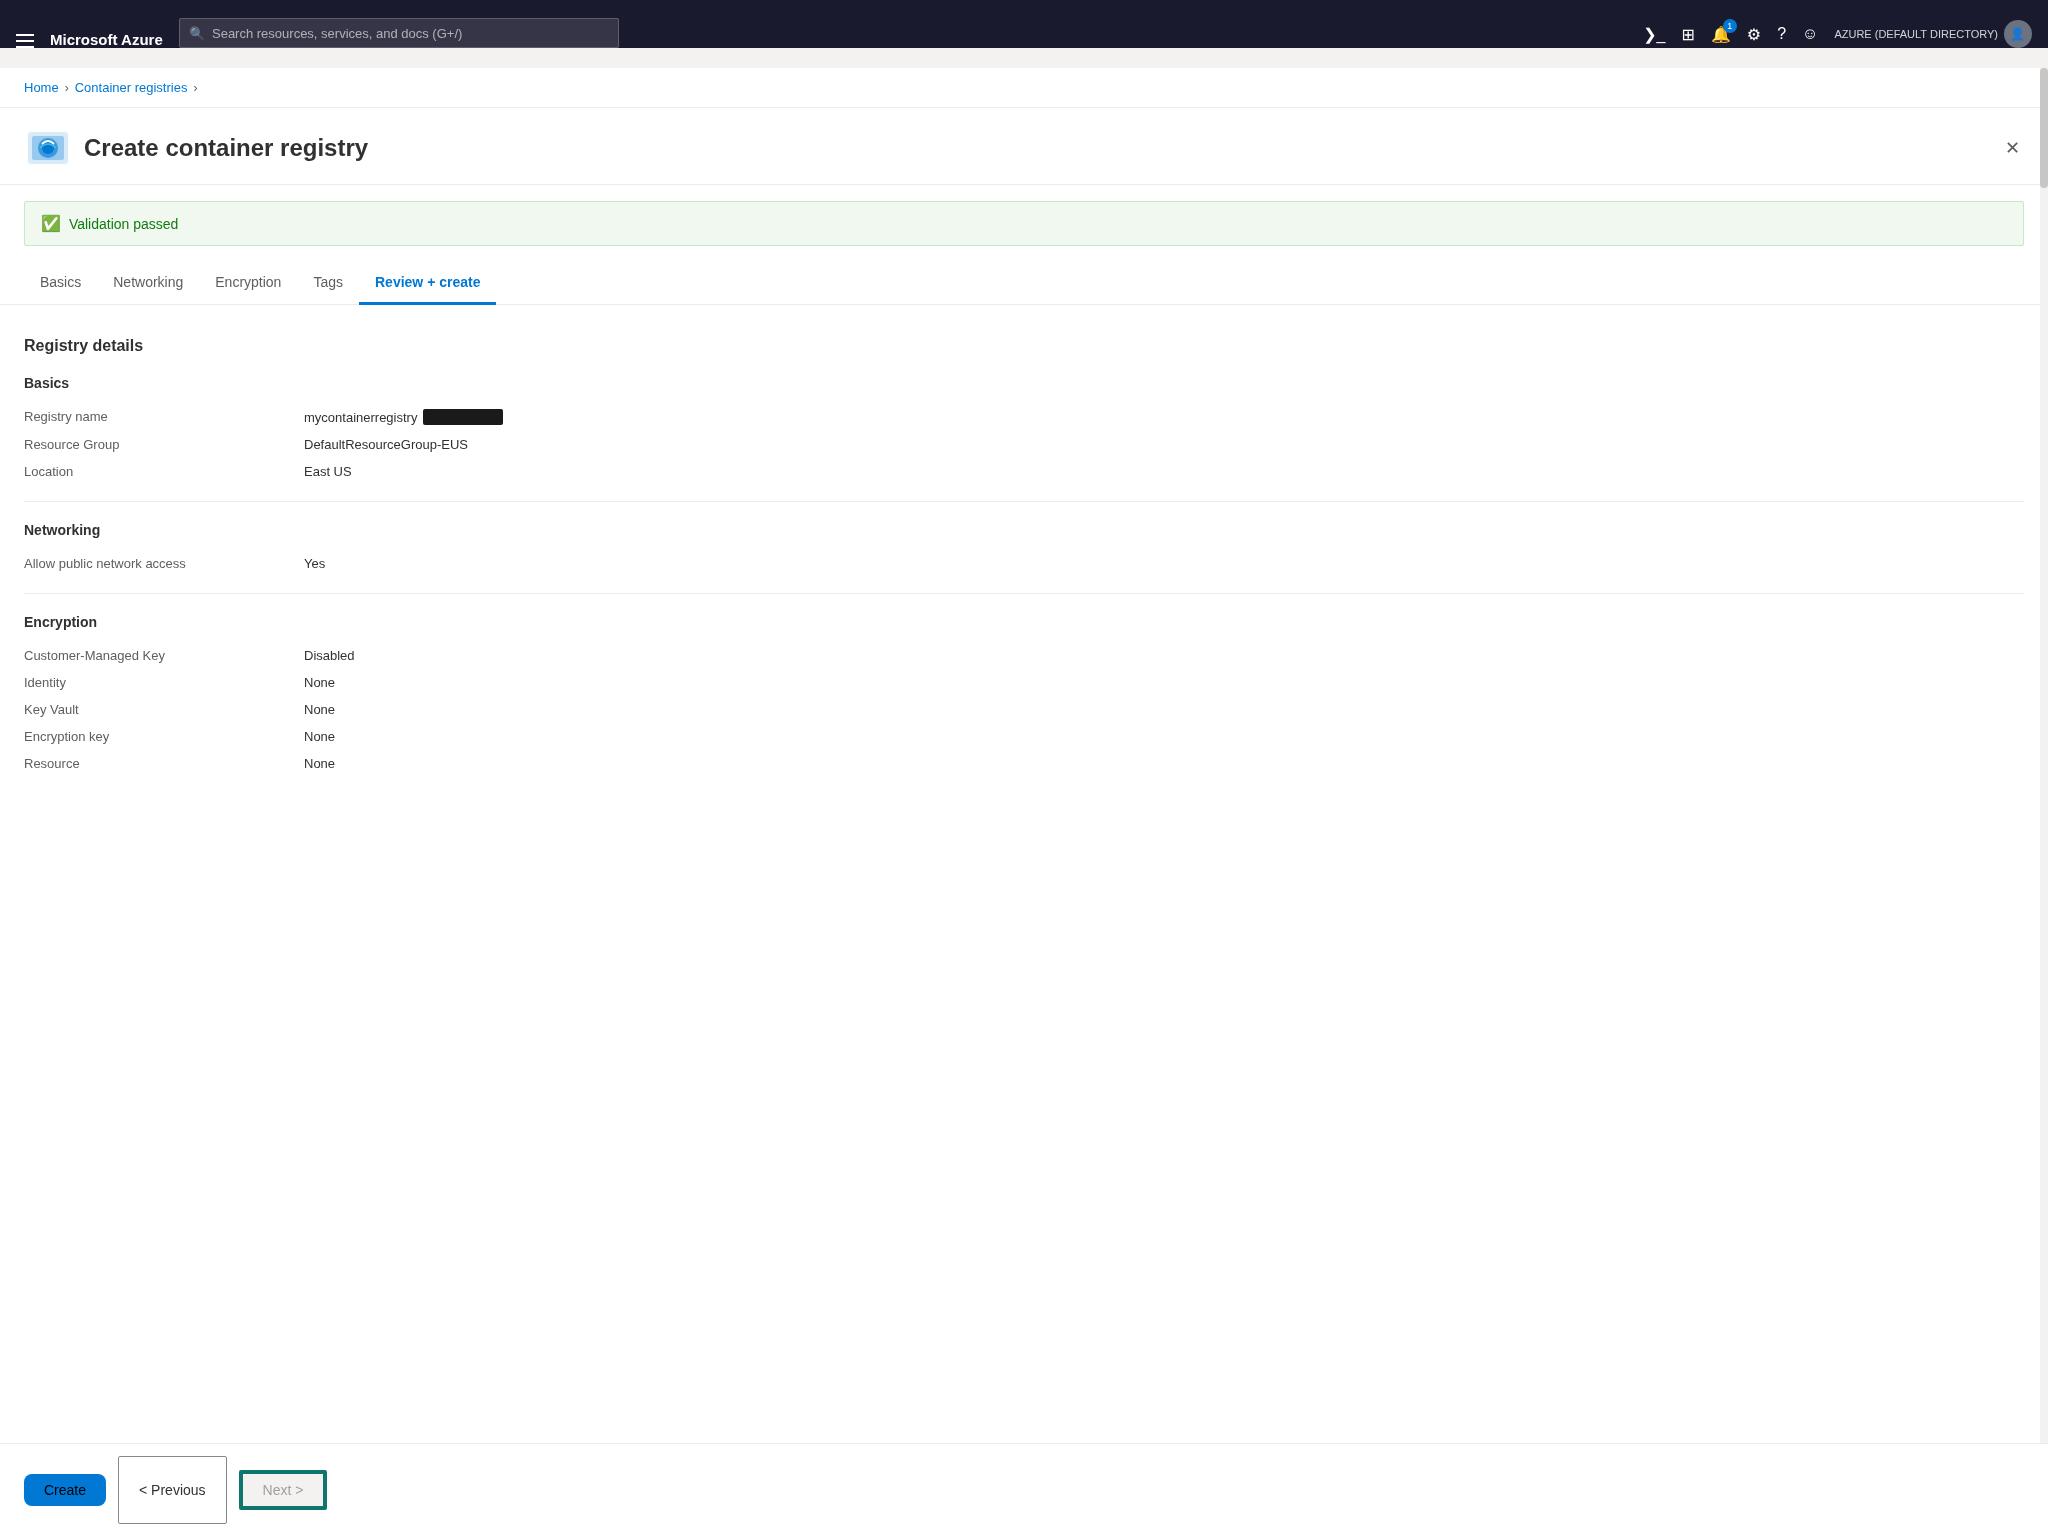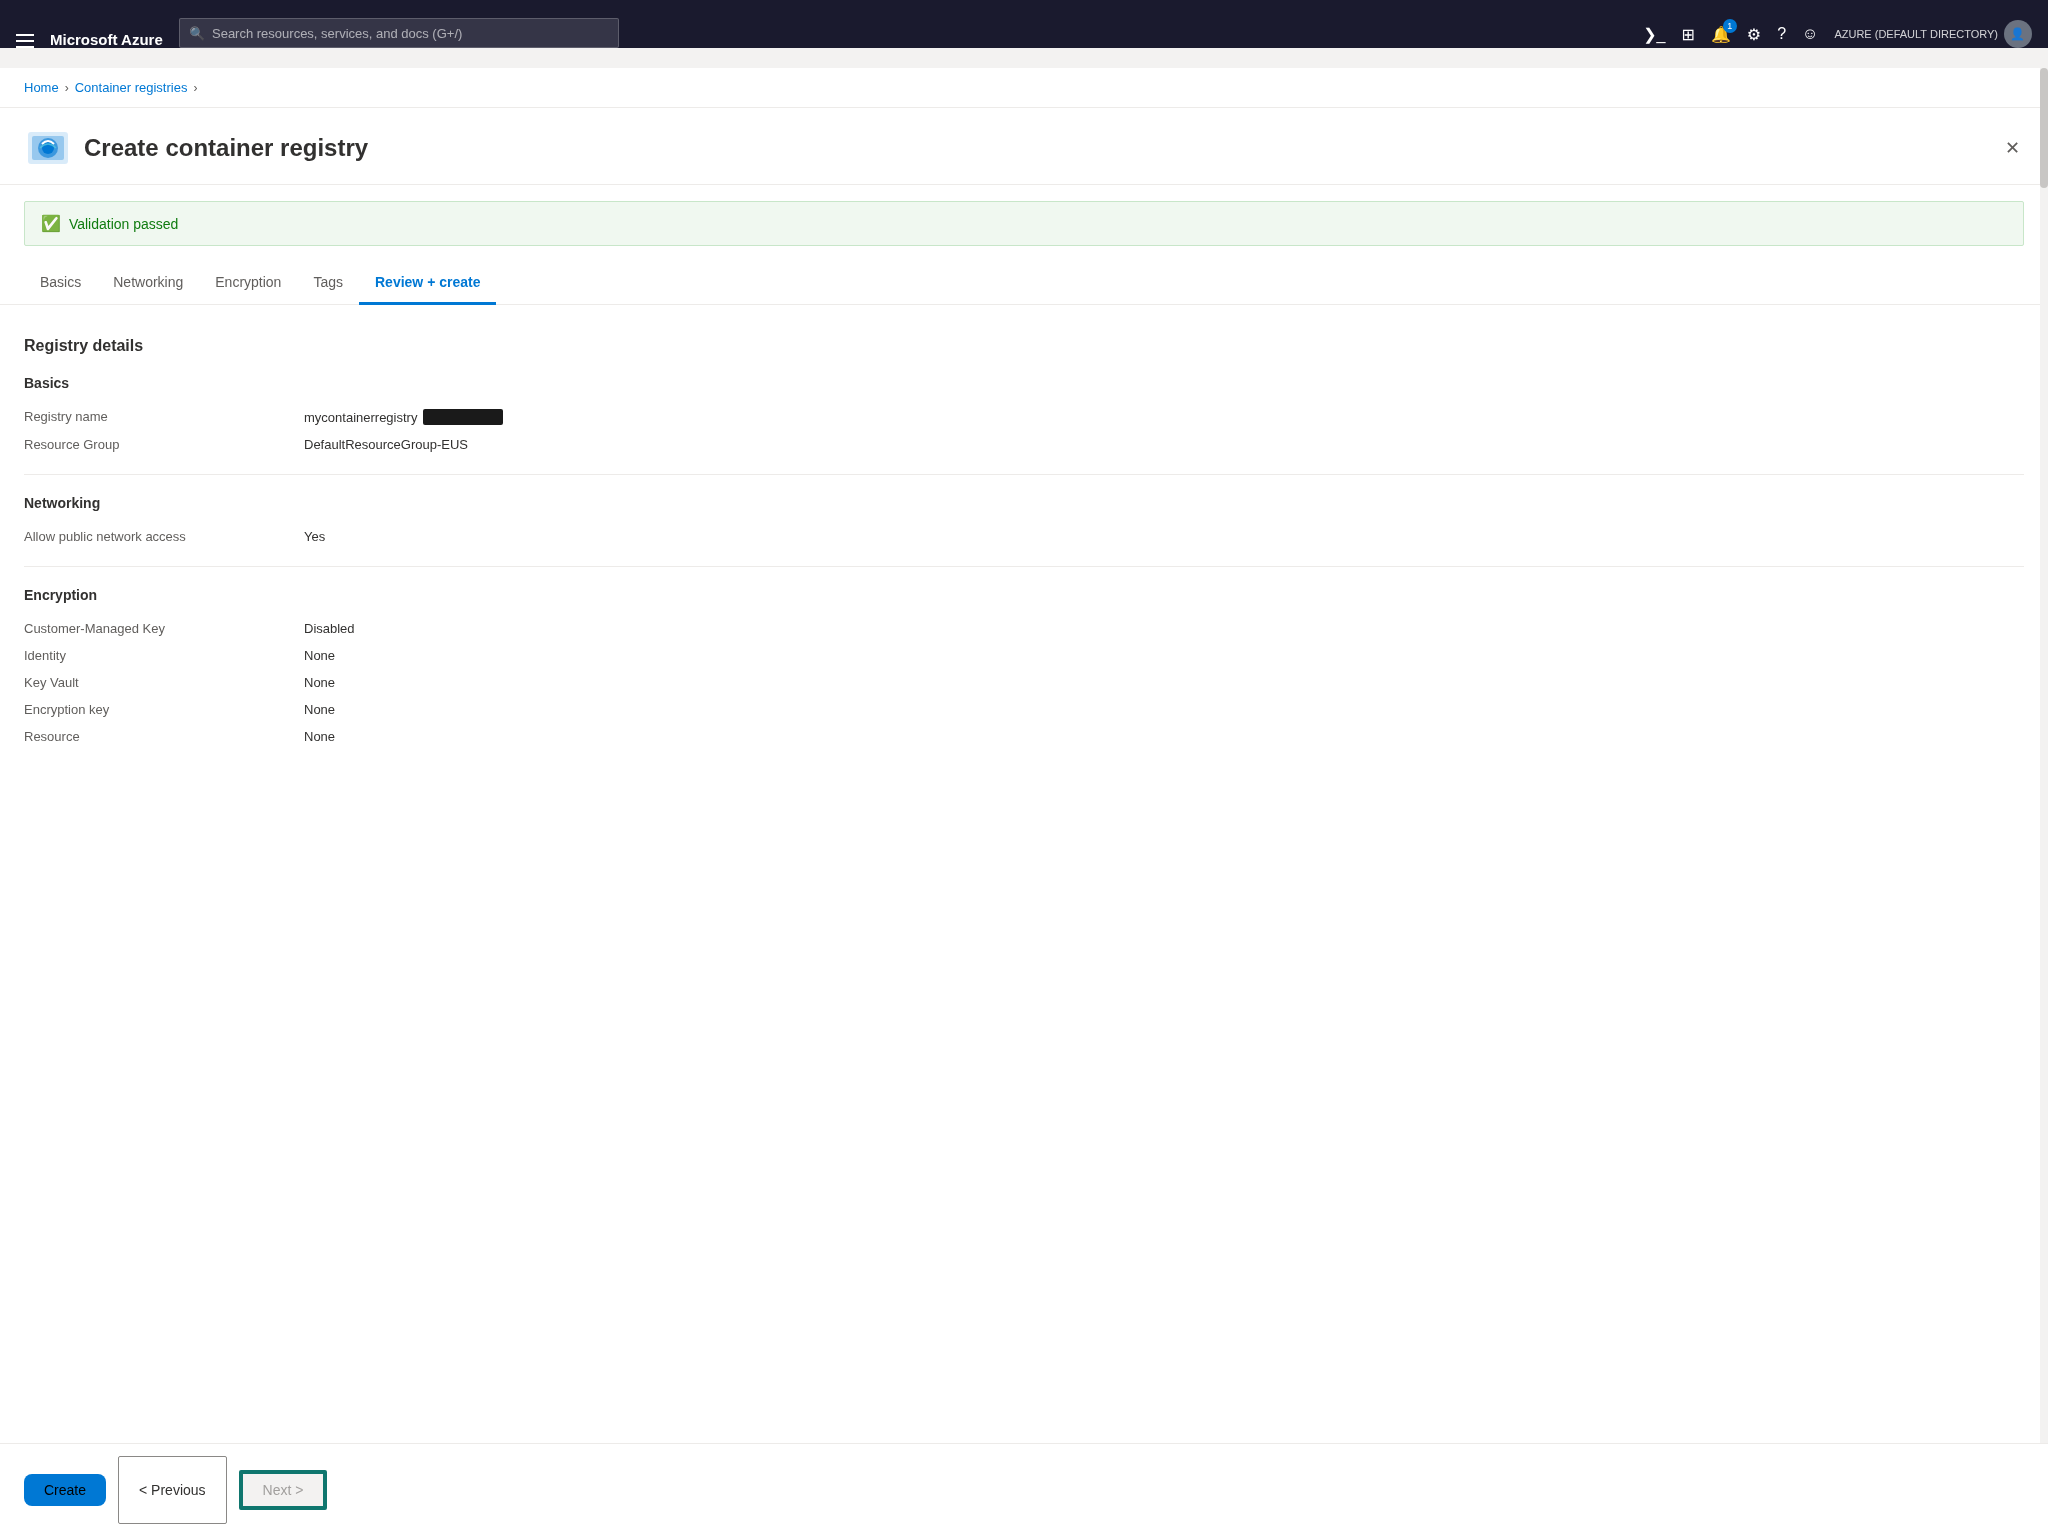--- a/index.html
+++ b/index.html
@@ -224,20 +224,24 @@
         mycontainerregistry<span class="redacted"></span>
       </span>
     </div>
 
 
     <div class="detail-row">
       <span class="detail-label">Resource Group</span>
       <span class="detail-value">DefaultResourceGroup-EUS</span>
     </div>
 
+    <div class="detail-row">
+      <span class="detail-label">Location</span>
+      <span class="detail-value">East US</span>
+    </div>
 
 
     <hr class="section-divider">
 
     <div class="subsection-title">Networking</div>
 
     <div class="detail-row">
       <span class="detail-label">Allow public network access</span>
       <span class="detail-value">Yes</span>
     </div>

